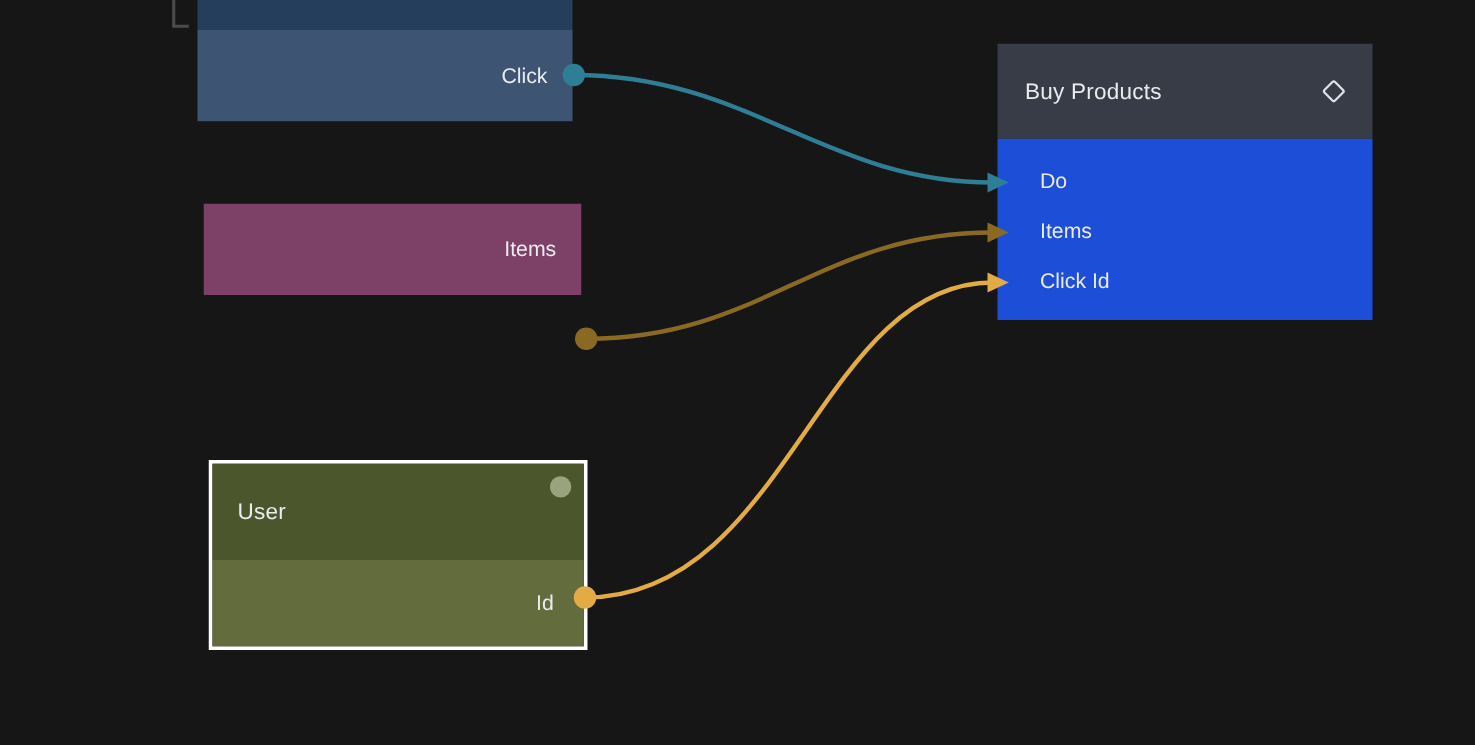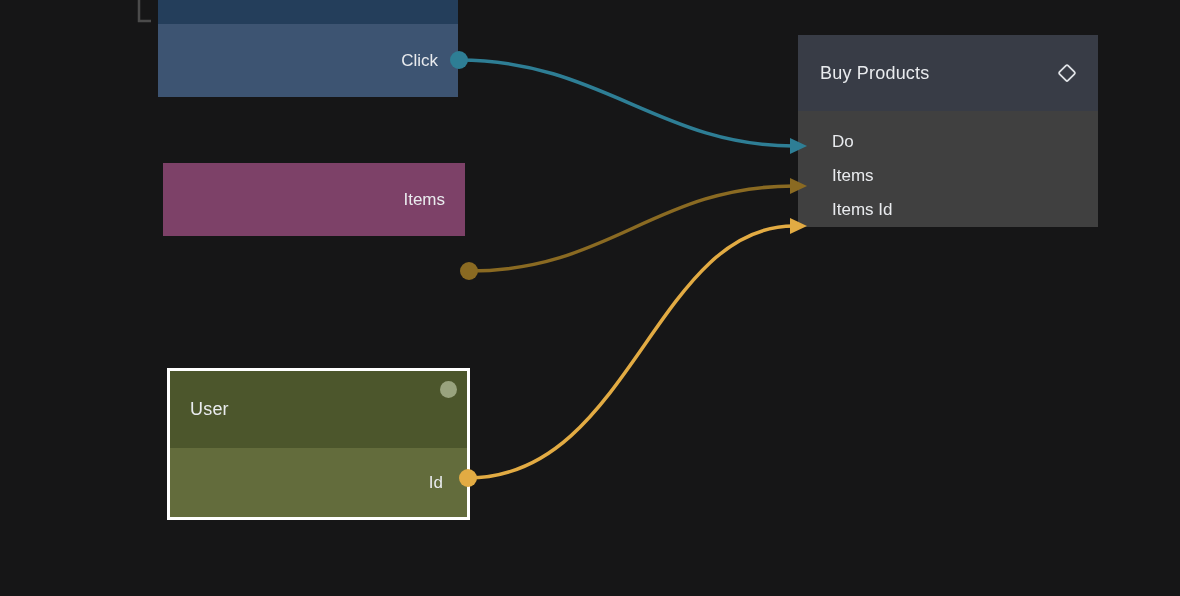--- a/index.html
+++ b/index.html
@@ -53,21 +53,21 @@
   #node-user .body { height: 69px; background: #636c3c; justify-content: flex-start; }
   #node-user .port-row { justify-content: flex-end; padding-right: 24px; height: 100%; }
   .status-dot {
     position: absolute; right: 10px; top: 10px;
     width: 17px; height: 17px; border-radius: 50%;
     background: #99a37e;
   }
   
   #node-buy { left: 798px; top: 35px; width: 300px; }
   #node-buy .hdr  { height: 76px; background: #383c46; padding: 0 18px 0 22px; justify-content: space-between; }
-  #node-buy .body { height: 116px; background: #404040; padding-top: 14px; padding-left: 12px; }
+  #node-buy .body { height: 145px; background: #1d4ed8; padding-top: 14px; padding-left: 12px; }
   #node-buy .port-row { height: 40px; padding-left: 22px; }
   
   #wires {
     position: absolute; left: 0; top: 0;
     width: 1180px; height: 596px;
     pointer-events: none;
   }
 </style>
 </head>
 <body>
@@ -113,21 +113,21 @@
       </span>
     </div>
     <div class="body">
       <div class="port-row">
         <span>Do</span>
       </div>
       <div class="port-row">
         <span>Items</span>
       </div>
       <div class="port-row">
-        <span>Items Id</span>
+        <span>Click Id</span>
       </div>
     </div>
   </div>
 
   <svg id="wires">
 
     <path d="M139,0 L139,21 L151,21" fill="none" stroke-width="2.5" stroke="#4b4b4b"></path>
 
     <path d="M459,60 C600,60 660,146 794,146" fill="none" stroke-width="3.5" stroke="#2e7e95"></path>
     <polygon points="807,146 790,138 790,154" fill="#2e7e95"></polygon>

